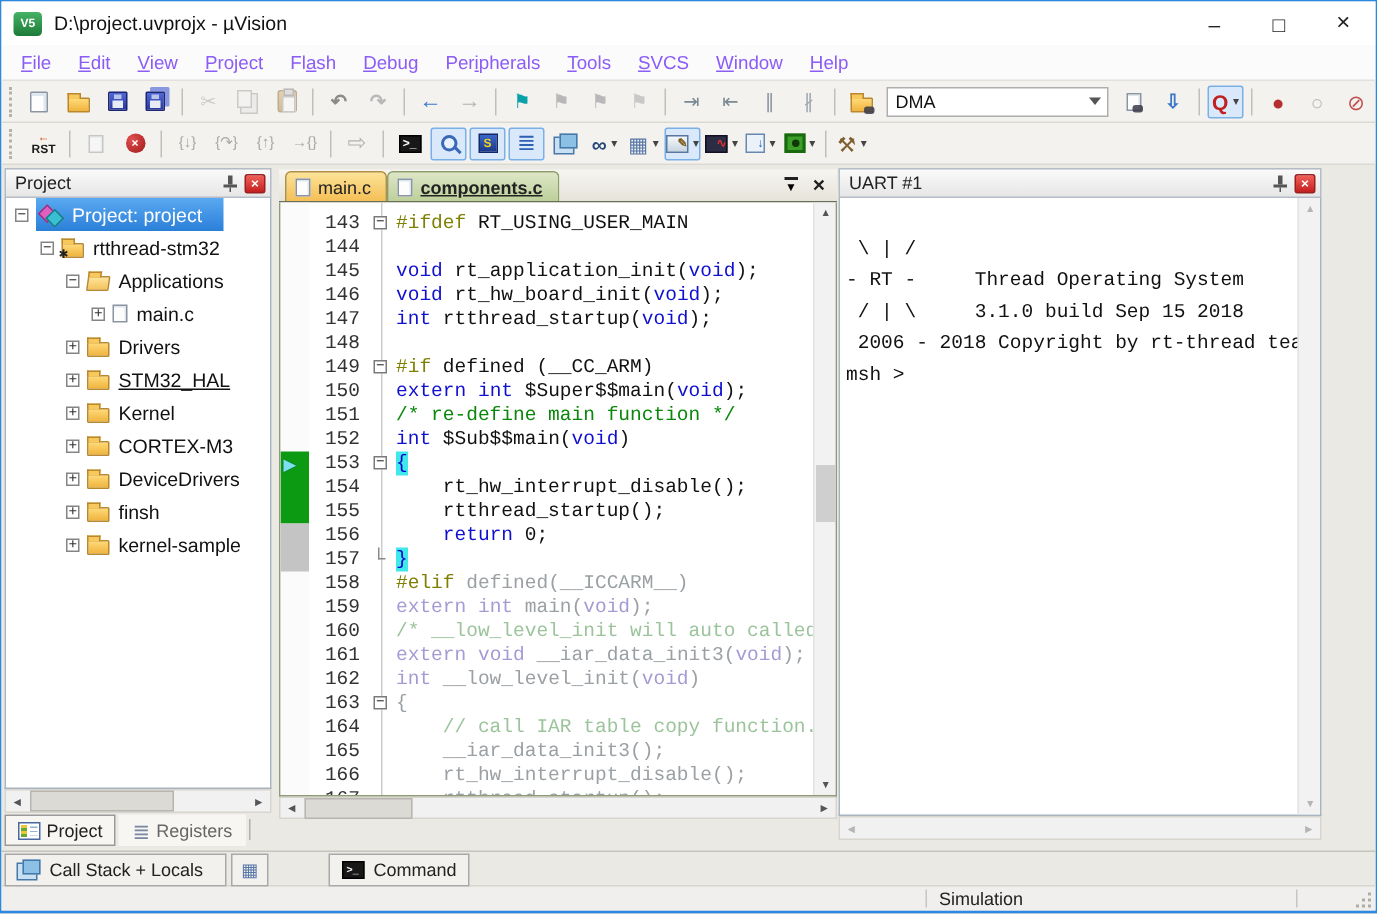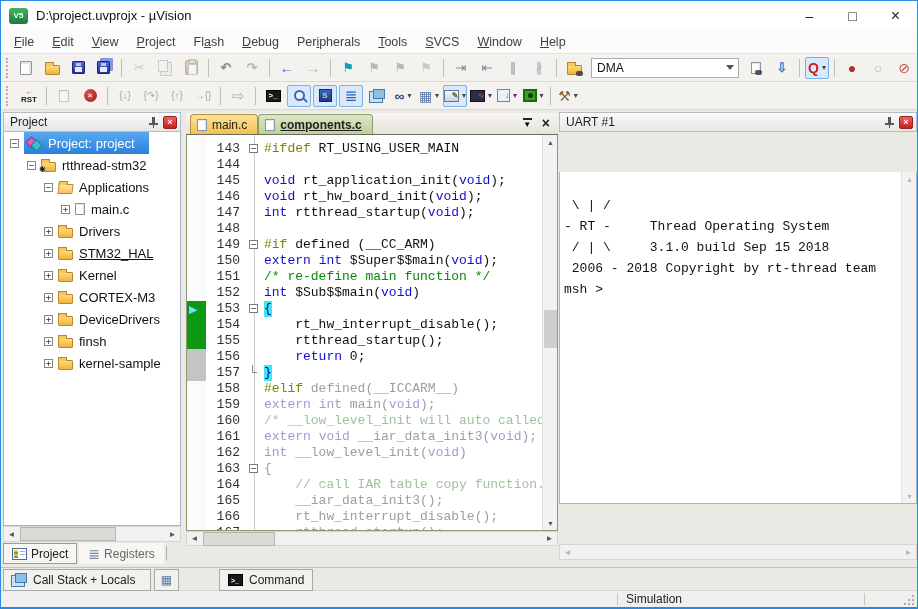--- a/index.html
+++ b/index.html
@@ -13,21 +13,21 @@
   .logo { width:19px; height:16px; background:linear-gradient(#45b264,#1d7a39); border-radius:3px;
           color:#fff; font-size:8px; font-weight:bold; display:flex; align-items:center; justify-content:center; }
   .title-text { margin-left:8px; font-size:13px; color:#111; }
   .win-controls { margin-left:auto; display:flex; height:100%; }
   .win-btn { width:43px; height:100%; display:flex; align-items:center; justify-content:center;
              font-size:14px; color:#222; }
 
   
   .menubar { height:24px; background:#fbfbfb; display:flex; align-items:center; padding-left:4px;
              border-bottom:1px solid #e3e1dc; flex:none; }
-  .menu-item { padding:3px 9px; font-size:12.5px; color:#404040; }
+  .menu-item { padding:3px 9px; font-size:12.5px; color:#8b5cf6; }
   .mnemonic { text-decoration:underline; }
 
   
   .toolbar { height:28px; background:#f4f2ee; display:flex; align-items:center; padding:0 4px;
              border-bottom:1px solid #dcd9d2; flex:none; }
   .thandle { width:5px; height:20px; border-left:2px dotted #b4b1aa; margin:0 5px 0 1px; }
   .tbtn { min-width:24px; height:22px; margin:0 1px; display:inline-flex; align-items:center;
           justify-content:center; position:relative; border:1px solid transparent; border-radius:2px;
           flex:none; }
   .tbtn.hl { background:#d9e9fb; border-color:#7ab0e8; }
@@ -166,21 +166,21 @@
   .c-pp{color:#7f7f00;} .c-kw{color:#0f0fd0;} .c-cm{color:#0a870a;} .c-pl{color:#111;}
   .c-br{color:#0000c8; background:#40e8ec;}
   .c-ikw{color:#a49ad4;} .c-ipl{color:#9aa0a4;} .c-icm{color:#9cc49c;}
   .vscroll { position:absolute; right:0; top:0; bottom:0; width:15px; background:#f2f2f2; border-left:1px solid #e2e2e2; }
   .vscroll .sb-btn { width:15px; }
   .vscroll .down { position:absolute; bottom:0; }
   .v-thumb { position:absolute; left:1px; width:13px; background:#cfcfcf; }
   .editor-hscroll { height:15px; }
 
   
-  #uart-pane { left:558px; top:2px; width:358px; height:448px;gap:40px; }
+  #uart-pane { left:558px; top:2px; width:322px; height:448px; }
   .uart-content { flex:1; background:#fff; border:1px solid #a8b4c0; border-top:none; position:relative; overflow:hidden; }
   .uart-lines { position:absolute; left:4px; top:2px; right:16px; bottom:0;
                 font-family:"Liberation Mono","DejaVu Sans Mono",monospace; font-size:13px; line-height:21px;
                 white-space:pre; color:#111; }
 
   
   .bstrip { position:absolute; left:0; right:0; top:457px; height:25px; border-top:1px solid #c6c3bd; }
   .btab { position:absolute; top:1px; height:22px; display:flex; align-items:center; gap:6px; padding:0 8px;
           font-size:12px; color:#222; background:#f3f1ed; border:1px solid #a8a8a8; }
   .bbtn { position:absolute; top:1px; width:25px; height:22px; display:flex; align-items:center; justify-content:center;

